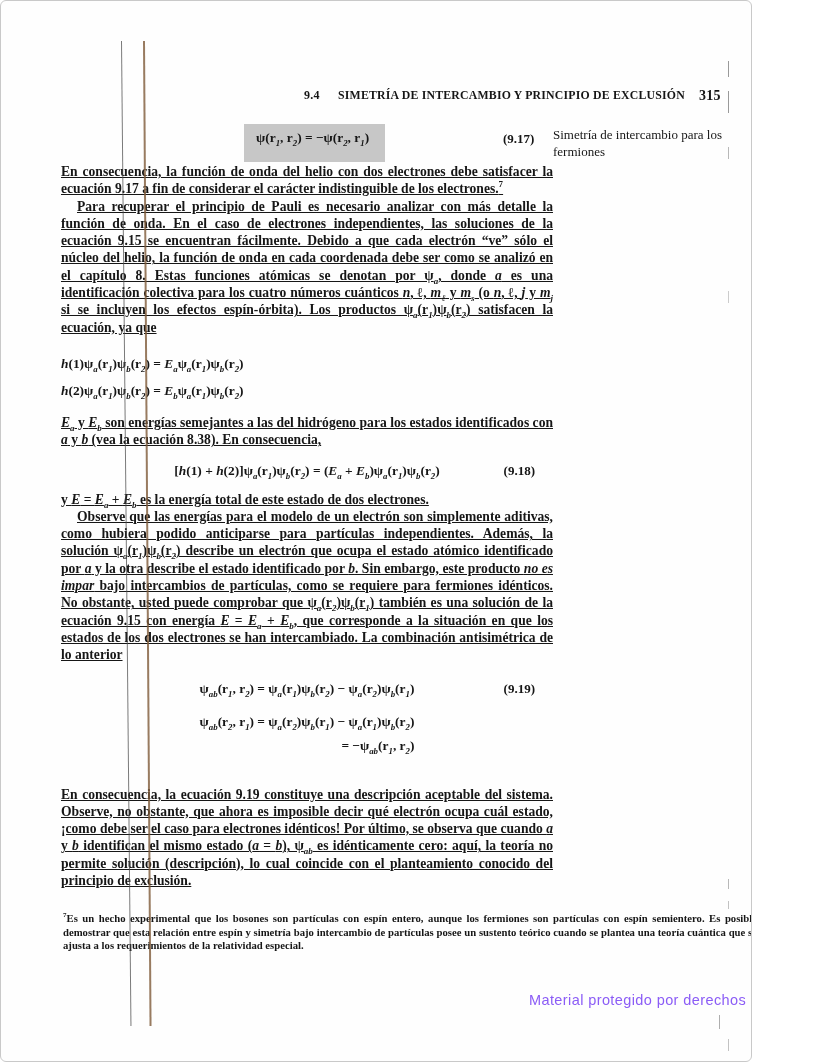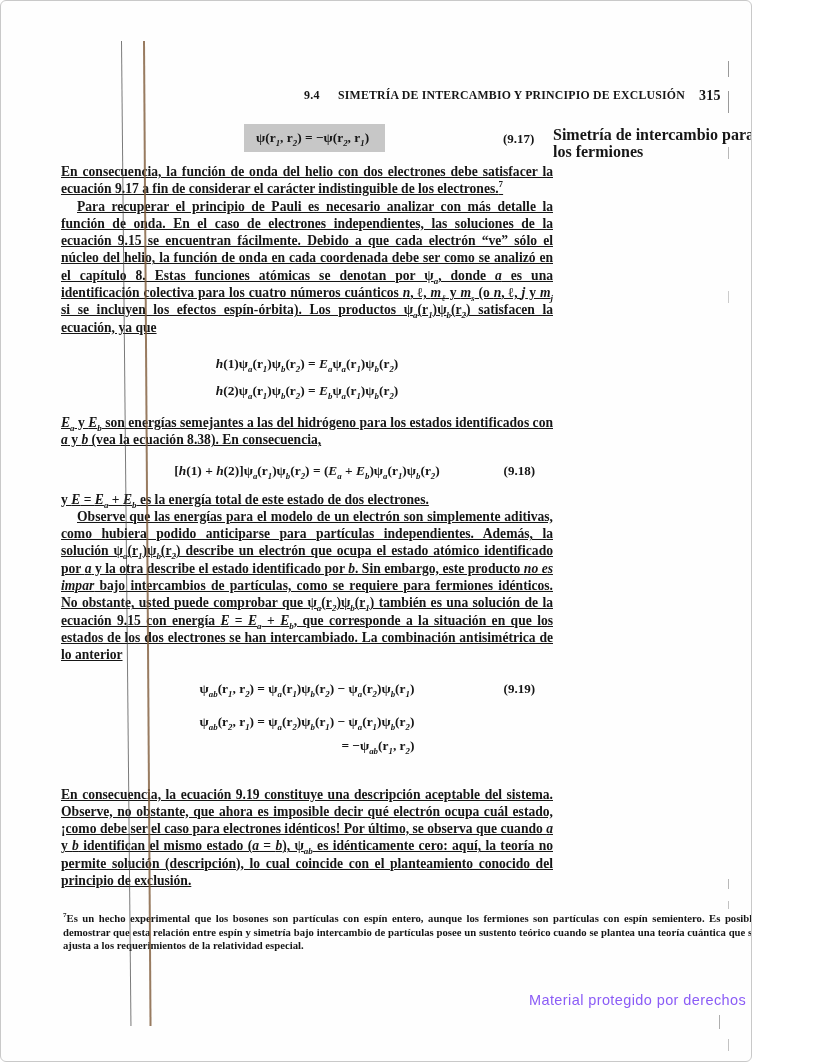--- a/index.html
+++ b/index.html
@@ -9,35 +9,35 @@
     font-family:"Liberation Serif","DejaVu Serif",serif;color:#161616;
   }
   
   .hdr{position:absolute;top:87px;font-weight:600;font-size:12px;letter-spacing:.2px;white-space:nowrap;}
   .hdr-sec{left:303px;}
   .hdr-title{left:337px;font-size:11.8px;}
   .hdr-page{left:698px;font-size:14px;font-weight:700;}
   
   .eq17-box{
     position:absolute;left:243px;top:123px;background:#c7c7c7;
-    padding:6px 16px 6px 12px;font-size:13.4px;font-weight:600;white-space:nowrap;
+    padding:6px 16px 16px 12px;font-size:13.4px;font-weight:600;white-space:nowrap;
   }
   .eq17-num{position:absolute;left:502px;top:130px;font-size:13px;font-weight:600;}
   .margin-note{
     position:absolute;left:552px;top:126px;width:218px;
-    font-weight:700;font-size:16px;line-height:16.5px;
+    font-weight:400;font-size:13px;line-height:16.5px;
   }
   
   .column{position:absolute;left:60px;top:162px;width:492px;font-size:13.6px;line-height:17.3px;font-weight:600;text-align:justify;}
   .column p{margin:0;text-decoration:underline;}
   .indent{text-indent:16px;}
   sub{font-size:.66em;line-height:0;font-style:italic;}
   sup{font-size:.66em;line-height:0;}
   .eq{white-space:nowrap;font-size:13.4px;}
-  .eq-block{margin:14px 0 10px 0;text-align:center;line-height:27px;}
+  .eq-block{margin:14px 0 10px 0;text-align:left;line-height:27px;}
   .eq-row{position:relative;text-align:center;margin:13px 0 11px 0;line-height:18px;}
   .eq-num{position:absolute;right:18px;top:0;font-size:13px;margin-left:18px;}
   .eq-pair{width:fit-content;margin:12px auto 28px auto;text-align:right;line-height:24px;}
   .eq-pair .l2{padding-left:97px;}
   .mt14{margin-top:14px;}
   .mt16{margin-top:16px;}
   
   .footnote{
     position:absolute;left:62px;top:911px;width:694px;
     font-size:10.7px;line-height:13.5px;font-weight:600;text-align:justify;

